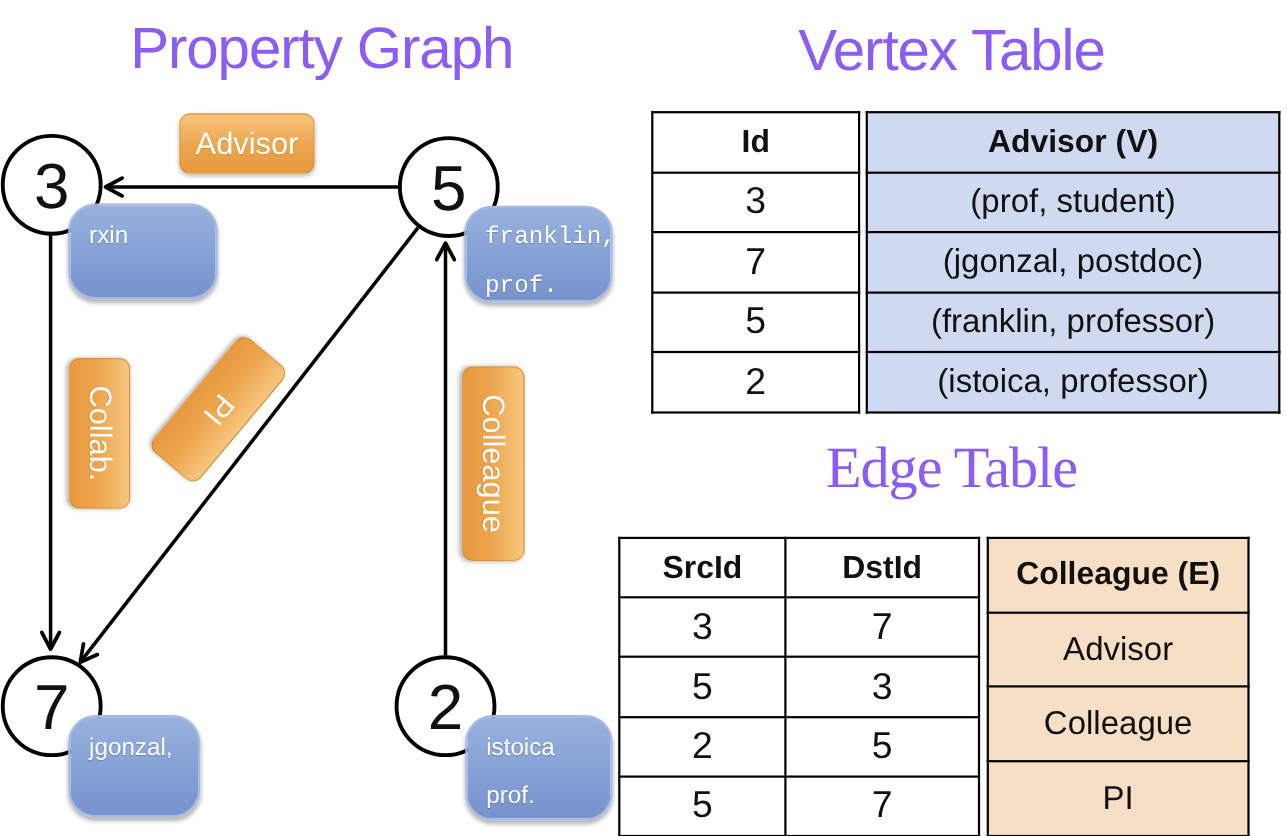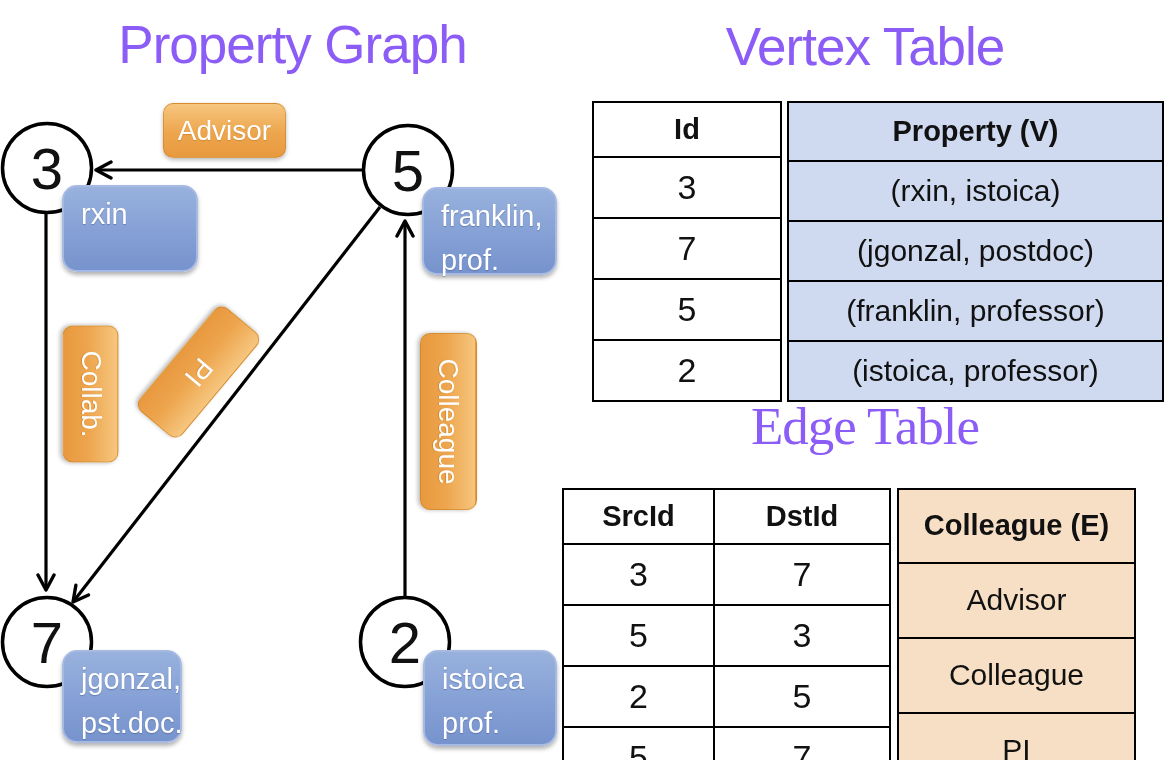--- a/index.html
+++ b/index.html
@@ -27,37 +27,37 @@
     background:linear-gradient(180deg,var(--orange-top) 0%,var(--orange-mid) 55%,var(--orange-bot) 100%);
     border:1px solid rgba(200,125,30,.55);
     box-shadow:0 2px 4px rgba(0,0,0,.28);
     text-shadow:0 1px 1px rgba(160,95,10,.35);
     white-space:nowrap;}
   #lbl-advisor{left:163px;top:103px;width:123px;height:55px;}
   #lbl-collab{left:22px;top:366px;width:137px;height:56px;transform:rotate(90deg);}
   #lbl-pi{left:131px;top:344px;width:135px;height:56px;transform:rotate(130deg);}
   #lbl-colleague{left:360px;top:393px;width:177px;height:57px;transform:rotate(90deg);}
 
-  .vbox{position:absolute;color:#fff;font-size:29px;line-height:44px;
-    padding:5px 8px 0 17px;border-radius:15px;
+  .vbox{position:absolute;color:#fff;font-size:22px;line-height:44px;
+    padding:5px 8px 0 17px;border-radius:25px;
     background:linear-gradient(180deg,var(--blue-top) 0%,#85a0d5 55%,var(--blue-bot) 100%);
     border:2px solid #a6b9e2;
     box-shadow:0 3px 4px rgba(0,0,0,.3);
     text-shadow:0 1px 1px rgba(40,60,110,.35);}
   #box-rxin{left:62px;top:185px;width:136px;height:87px;}
-  #box-franklin{left:422px;top:187px;width:135px;height:88px;}
+  #box-franklin{left:422px;top:187px;width:135px;height:88px;font-family:Liberation Mono, monospace;}
   #box-jgonzal{left:62px;top:650px;width:120px;height:93px;}
   #box-istoica{left:423px;top:650px;width:134px;height:96px;}
 
   .tbl-wrap{position:absolute;display:flex;}
   #vertex-tbl{left:592px;top:101px;gap:5px;}
   #edge-tbl{left:562px;top:488px;gap:6px;}
   table.t{border-collapse:collapse;table-layout:fixed;}
   table.t th,table.t td{border:2.5px solid #000;text-align:center;vertical-align:middle;
-    padding:10px;font-size:30px;height:54.5px;background:#fff;color:#111;white-space:nowrap;margin-left:37px;}
+    padding:0;font-size:30px;height:54.5px;background:#fff;color:#111;white-space:nowrap;margin-left:37px;}
   table.t th{font-weight:bold;font-size:29px;}
   table.t td.num{font-size:34px;}
   #edge-tbl table.t th,#edge-tbl table.t td{height:54.2px;}
   .prop-v th,.prop-v td{background:var(--vertex-cell-bg) !important;}
   .prop-e th,.prop-e td{background:var(--edge-cell-bg) !important;}
 </style>
 </head>
 <body>
 
 <div class="canvas">
@@ -96,21 +96,20 @@
 
   <div class="vbox" id="box-rxin">
     <div>rxin</div>
   </div>
   <div class="vbox" id="box-franklin">
     <div>franklin,</div>
     <div>prof.</div>
   </div>
   <div class="vbox" id="box-jgonzal">
     <div>jgonzal,</div>
-    <div>pst.doc.</div>
   </div>
   <div class="vbox" id="box-istoica">
     <div>istoica</div>
     <div>prof.</div>
   </div>
 
   <div class="tbl-wrap" id="vertex-tbl">
     <table class="t">
       <colgroup>
           <col style="width:188px">
@@ -132,24 +131,24 @@
             <td class="num">2</td>
           </tr>
     </tbody>
       </table>
     <table class="t prop-v">
       <colgroup>
           <col style="width:375px">
         </colgroup>
       <tbody>
           <tr>
-            <th>Property (V)</th>
-          </tr>
-      <tr>
-            <td>(rxin, istoica)</td>
+            <th>Advisor (V)</th>
+          </tr>
+      <tr>
+            <td>(prof, student)</td>
           </tr>
       <tr>
             <td>(jgonzal, postdoc)</td>
           </tr>
       <tr>
             <td>(franklin, professor)</td>
           </tr>
       <tr>
             <td>(istoica, professor)</td>
           </tr>

